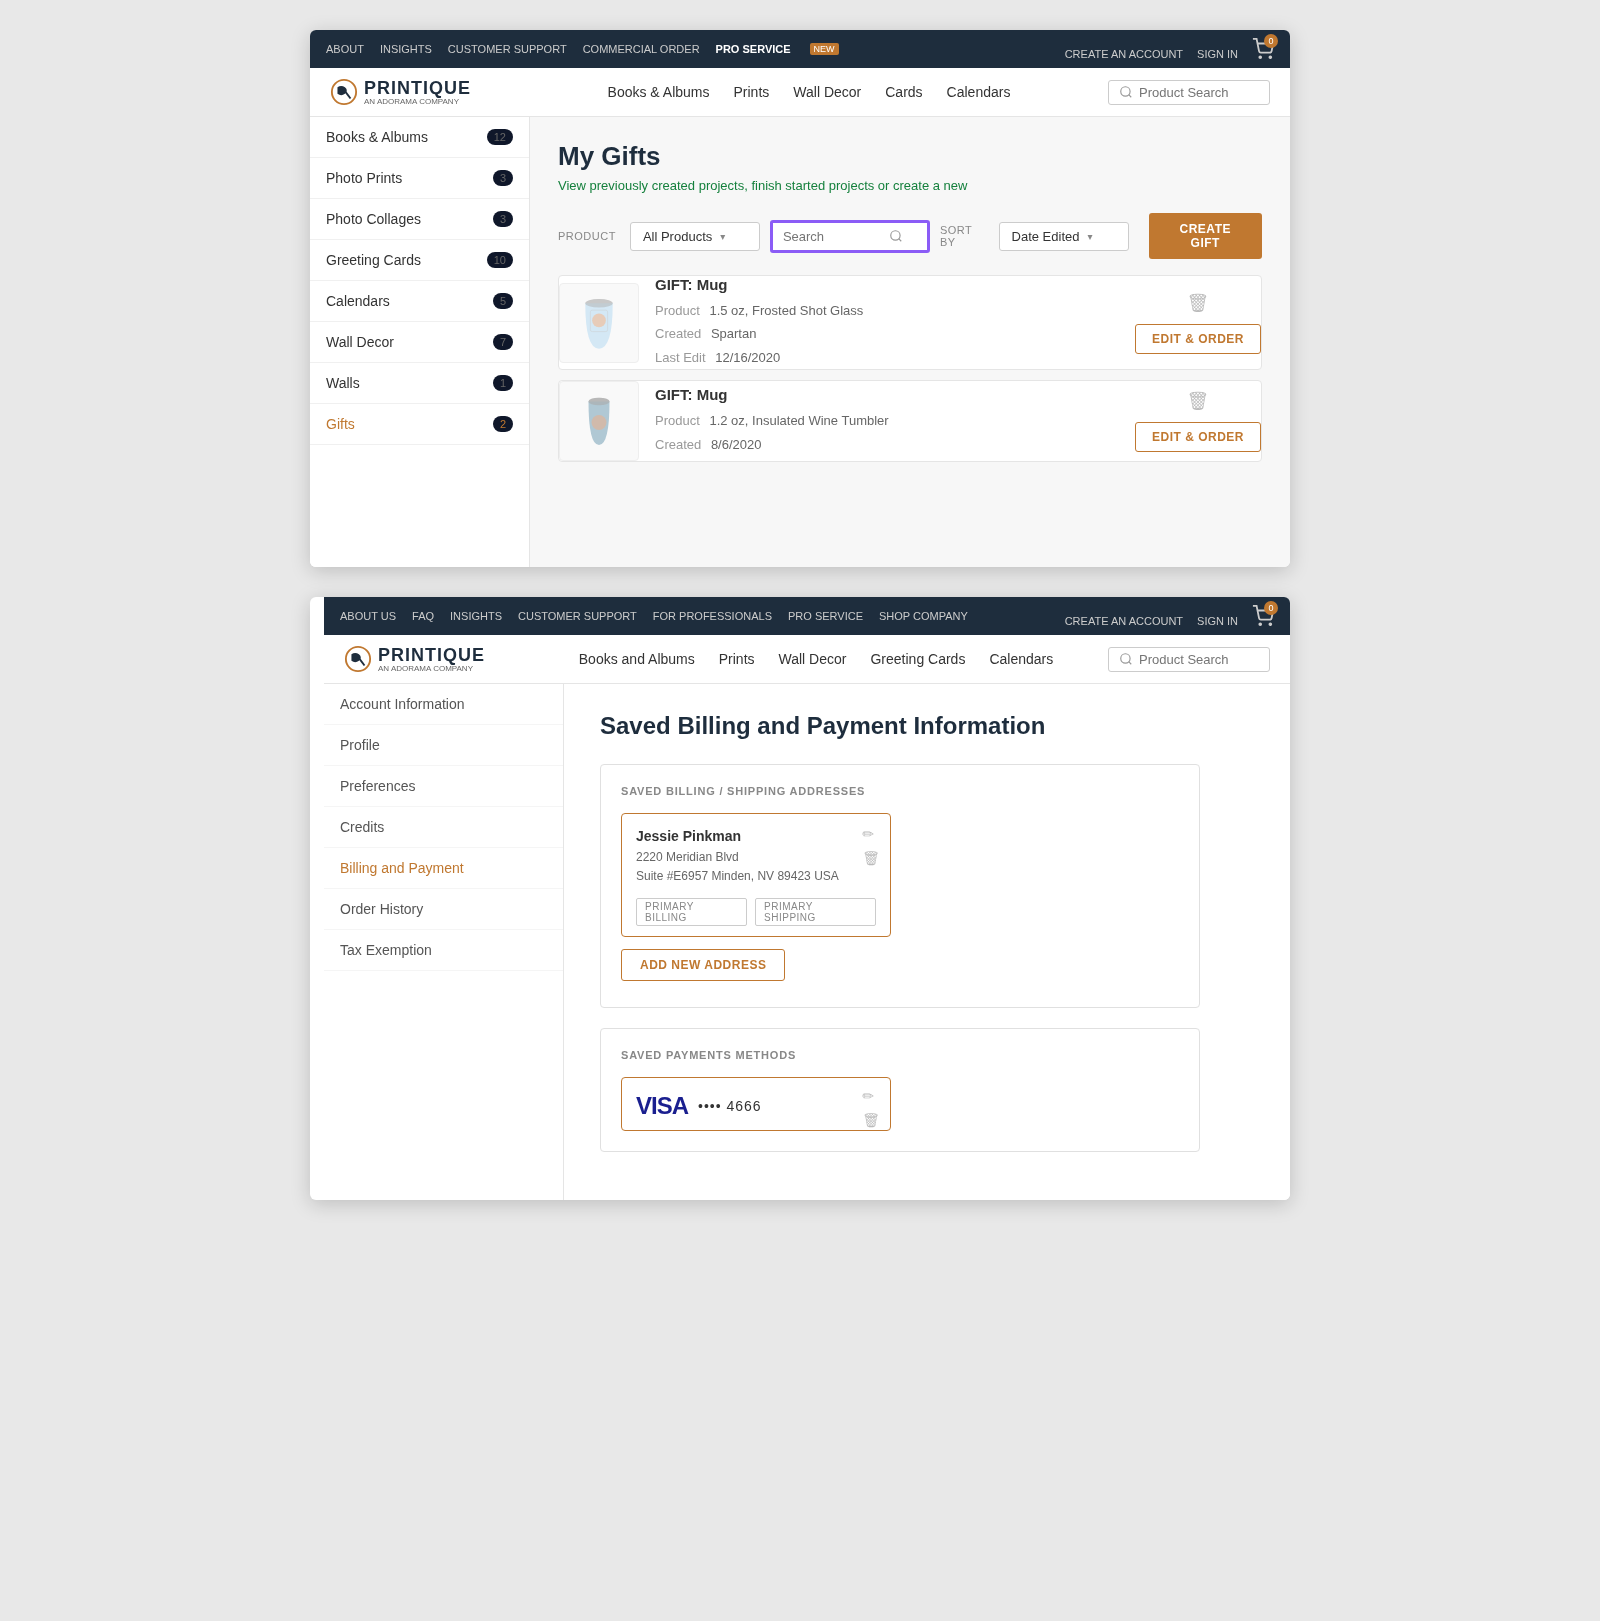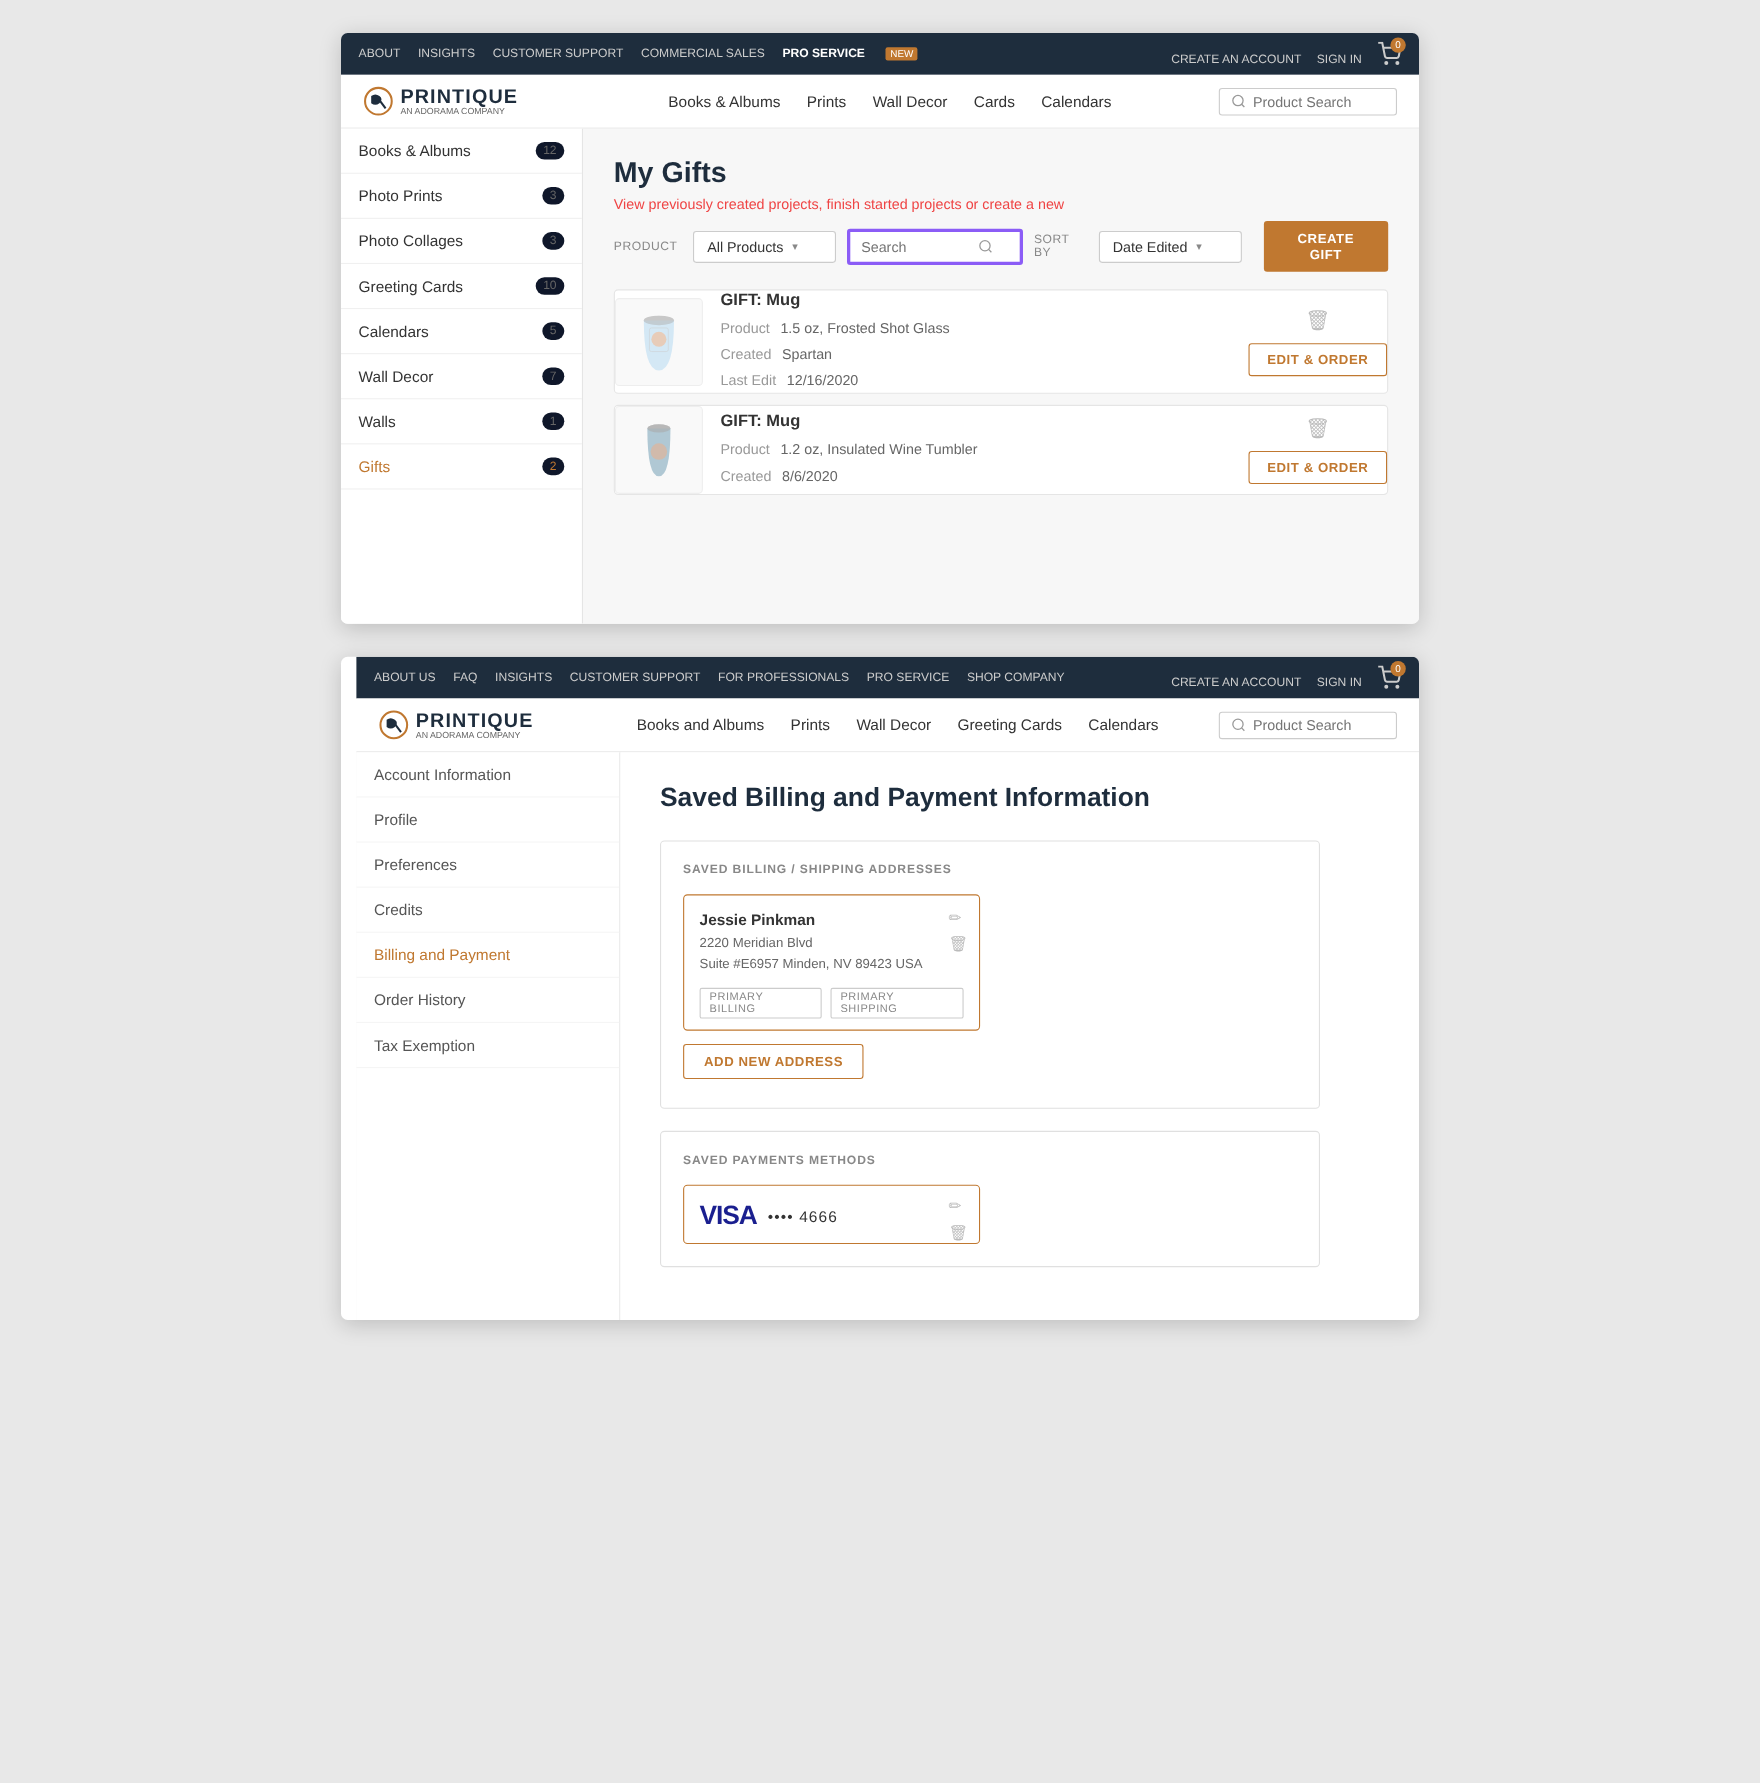--- a/index.html
+++ b/index.html
@@ -164,23 +164,23 @@
       flex: 1;
       padding: 24px 28px;
     }
     .page-title {
       font-size: 26px;
       font-weight: bold;
       color: #1e2d3d;
       margin-bottom: 6px;
     }
     .page-subtitle {
-      color: #ef4444;
+      color: #15803d;
       font-size: 13px;
-      margin-bottom: 8px;
+      margin-bottom: 20px;
     }
     .filter-row {
       display: flex;
       align-items: center;
       gap: 10px;
       margin-bottom: 16px;
     }
     .filter-label {
       font-size: 11px;
       color: #888;
@@ -442,21 +442,21 @@
   </style>
 </head>
 <body>
 
 <div class="browser-window">
 
   <div class="top-bar">
     <a>ABOUT</a>
     <a>INSIGHTS</a>
     <a>CUSTOMER SUPPORT</a>
-    <a>COMMERCIAL SALES</a>
+    <a>COMMERCIAL ORDER</a>
     <span class="pro-service">PRO SERVICE</span>
     <span class="new-badge">NEW</span>
     <div class="right-links">
       <a>CREATE AN ACCOUNT</a>
       <a>SIGN IN</a>
       <div class="cart-icon">
         <svg viewBox="0 0 24 24" fill="none" stroke="#ccc" stroke-width="2" width="22" height="22">
           <circle cx="9" cy="21" r="1"></circle>
             <circle cx="20" cy="21" r="1"></circle>
           <path d="M1 1h4l2.68 13.39a2 2 0 0 0 2 1.61h9.72a2 2 0 0 0 2-1.61L23 6H6"></path>

